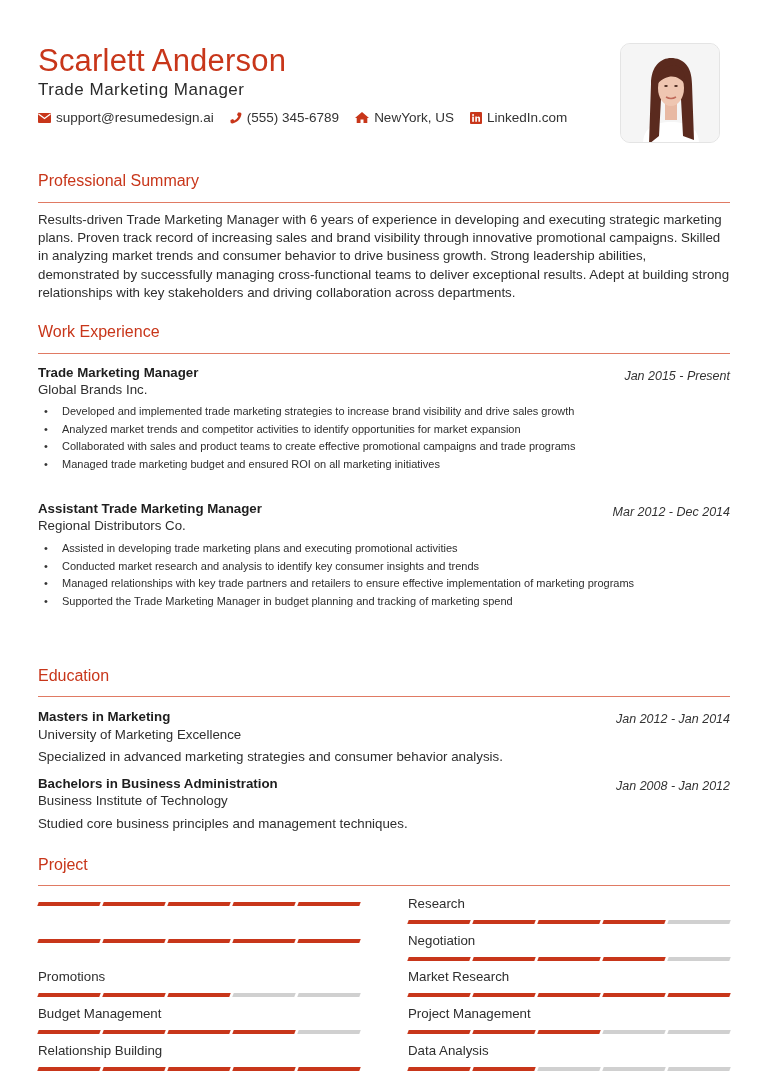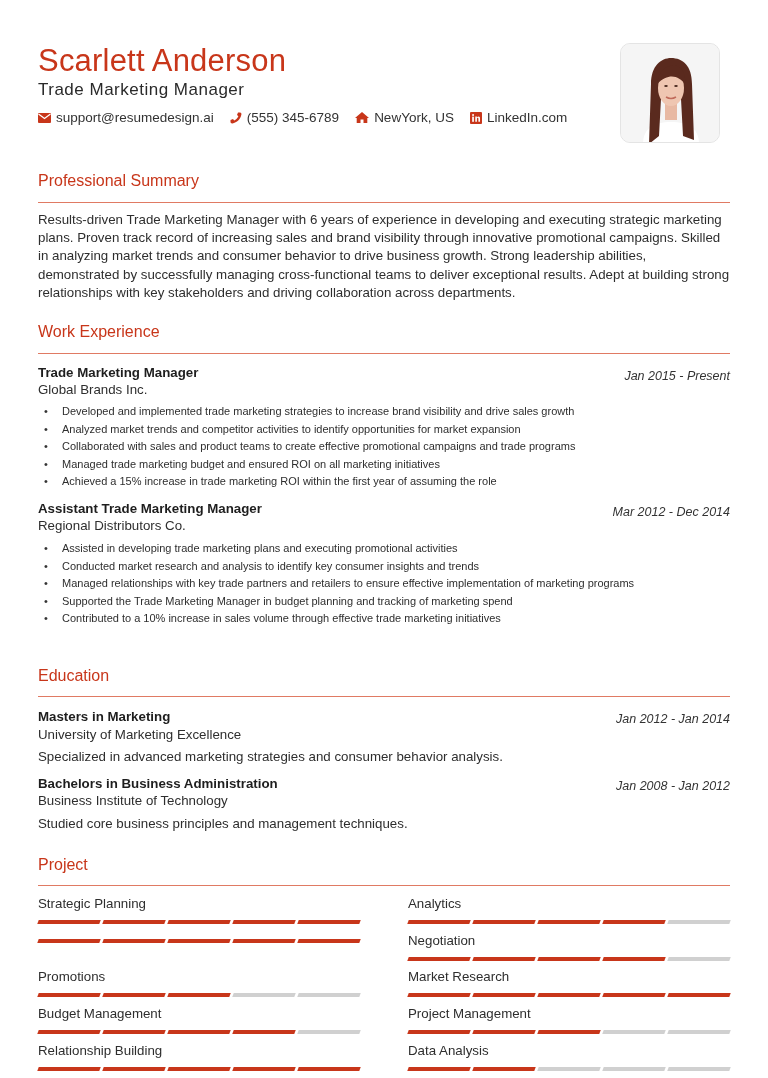--- a/index.html
+++ b/index.html
@@ -100,34 +100,32 @@
 
   <div>
     <div class="job-title" style="top:365px">Trade Marketing Manager</div>
     <div class="job-date" style="top:369px">Jan 2015 - Present</div>
     <div class="job-company" style="top:382px">Global Brands Inc.</div>
     <ul class="bullets" style="top:403px">
       <li>Developed and implemented trade marketing strategies to increase brand visibility and drive sales growth</li>
       <li>Analyzed market trends and competitor activities to identify opportunities for market expansion</li>
       <li>Collaborated with sales and product teams to create effective promotional campaigns and trade programs</li>
       <li>Managed trade marketing budget and ensured ROI on all marketing initiatives</li>
-      <li>Achieved a 15% increase in trade marketing ROI within the first year of assuming the role</li>
     </ul>
   </div>
 
   <div>
     <div class="job-title" style="top:501px">Assistant Trade Marketing Manager</div>
     <div class="job-date" style="top:505px">Mar 2012 - Dec 2014</div>
     <div class="job-company" style="top:518px">Regional Distributors Co.</div>
     <ul class="bullets" style="top:540px">
       <li>Assisted in developing trade marketing plans and executing promotional activities</li>
       <li>Conducted market research and analysis to identify key consumer insights and trends</li>
       <li>Managed relationships with key trade partners and retailers to ensure effective implementation of marketing programs</li>
       <li>Supported the Trade Marketing Manager in budget planning and tracking of marketing spend</li>
-      <li>Contributed to a 10% increase in sales volume through effective trade marketing initiatives</li>
     </ul>
   </div>
 
   <div class="section-title" style="top:667px">Education</div>
   <div class="rule" style="top:696px"></div>
 
   <div>
     <div class="job-title" style="top:709px">Masters in Marketing</div>
     <div class="job-date" style="top:712px">Jan 2012 - Jan 2014</div>
     <div class="job-company" style="top:727px">University of Marketing Excellence</div>
@@ -139,31 +137,30 @@
     <div class="job-date" style="top:779px">Jan 2008 - Jan 2012</div>
     <div class="job-company" style="top:793px">Business Institute of Technology</div>
     <div class="job-company" style="top:816px">Studied core business principles and management techniques.</div>
   </div>
 
   <div class="section-title" style="top:856px">Project</div>
   <div class="rule" style="top:885px"></div>
 
   <div id="skills-grid">
       <div class="skill" style="left: 0px; top: 896px;">
-        <span class="skill-label">Strategic Planning</span>
         <div class="skill-bar">
           <span class="seg on"></span>
           <span class="seg on"></span>
           <span class="seg on"></span>
           <span class="seg on"></span>
           <span class="seg on"></span>
         </div>
       </div>
       <div class="skill" style="left: 370px; top: 896px;">
-        <span class="skill-label">Analytics</span>
+        <span class="skill-label">Research</span>
         <div class="skill-bar">
           <span class="seg on"></span>
           <span class="seg on"></span>
           <span class="seg on"></span>
           <span class="seg on"></span>
           <span class="seg"></span>
         </div>
       </div>
       <div class="skill" style="left: 0px; top: 932.7px;">
         <div class="skill-bar">

